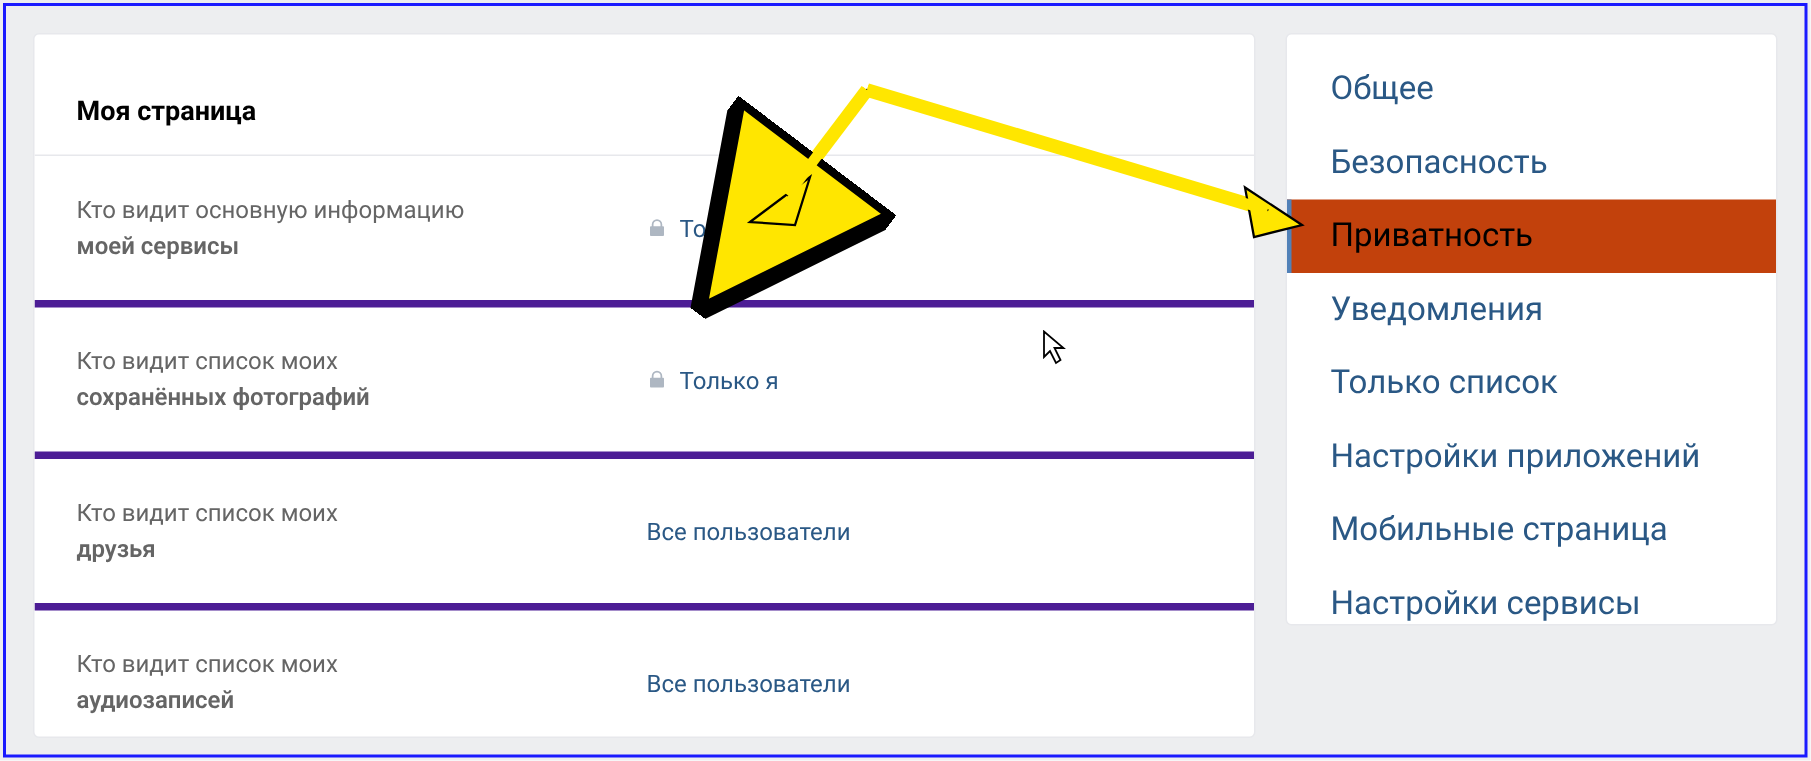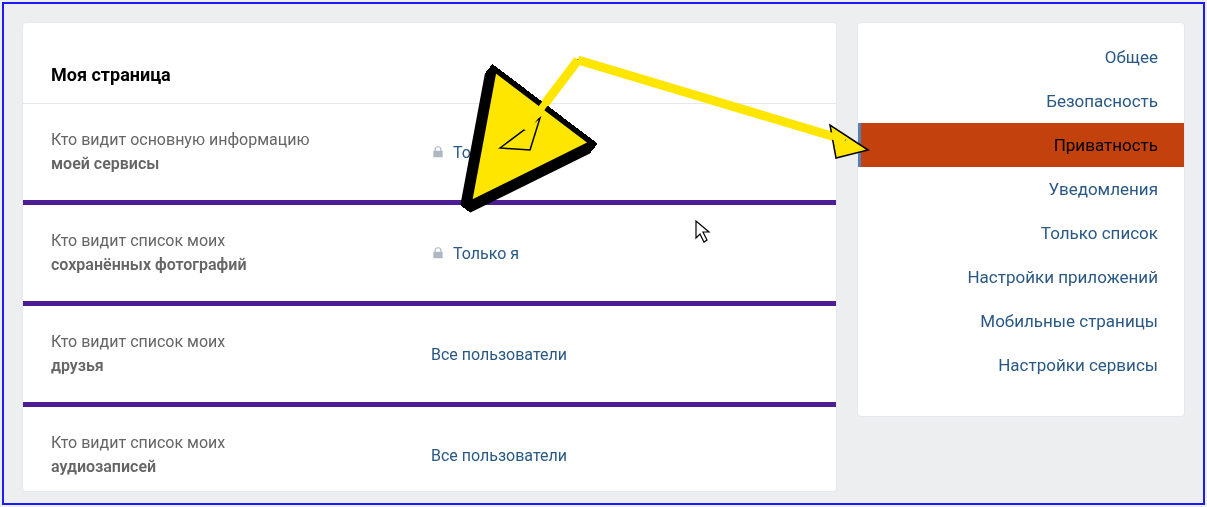--- a/index.html
+++ b/index.html
@@ -69,25 +69,24 @@
     .sidebar {
       background: #fff;
       border: 1px solid #e7e8ec;
       border-radius: 4px;
       width: 330px;
       height: 395px;
       padding: 12px 0;
     }
     .sidebar-item {
       padding: 12px 26px;
-      font-size: 17px;
+      font-size: 22px;
       color: #2a5885;
       cursor: pointer;
       border-left: 3px solid transparent;
-      text-align: right;
     }
     .sidebar-item.active {
       color: #000;
       font-weight: 400;
       border-left-color: #5181b8;
       background: #c2410c;
     }
     
     .arrow-svg {
       position: absolute;
@@ -155,21 +154,21 @@
     </div>
   </div>
 
   <div class="sidebar">
     <div class="sidebar-item"><span>Общее</span></div>
     <div class="sidebar-item"><span>Безопасность</span></div>
     <div class="sidebar-item active"><span>Приватность</span></div>
     <div class="sidebar-item"><span>Уведомления</span></div>
     <div class="sidebar-item"><span>Только список</span></div>
     <div class="sidebar-item"><span>Настройки приложений</span></div>
-    <div class="sidebar-item"><span>Мобильные страницы</span></div>
+    <div class="sidebar-item"><span>Мобильные страница</span></div>
     <div class="sidebar-item"><span>Настройки сервисы</span></div>
   </div>
 </div>
 
 <svg class="arrow-svg" width="1207" height="507">
   <defs>
     <marker id="arrowhead" markerWidth="12" markerHeight="12" refX="3" refY="6" orient="auto">
       <polygon points="0 0, 12 6, 0 12" fill="#ffe600" stroke="#000" stroke-width="1"></polygon>
     </marker>
   </defs>

